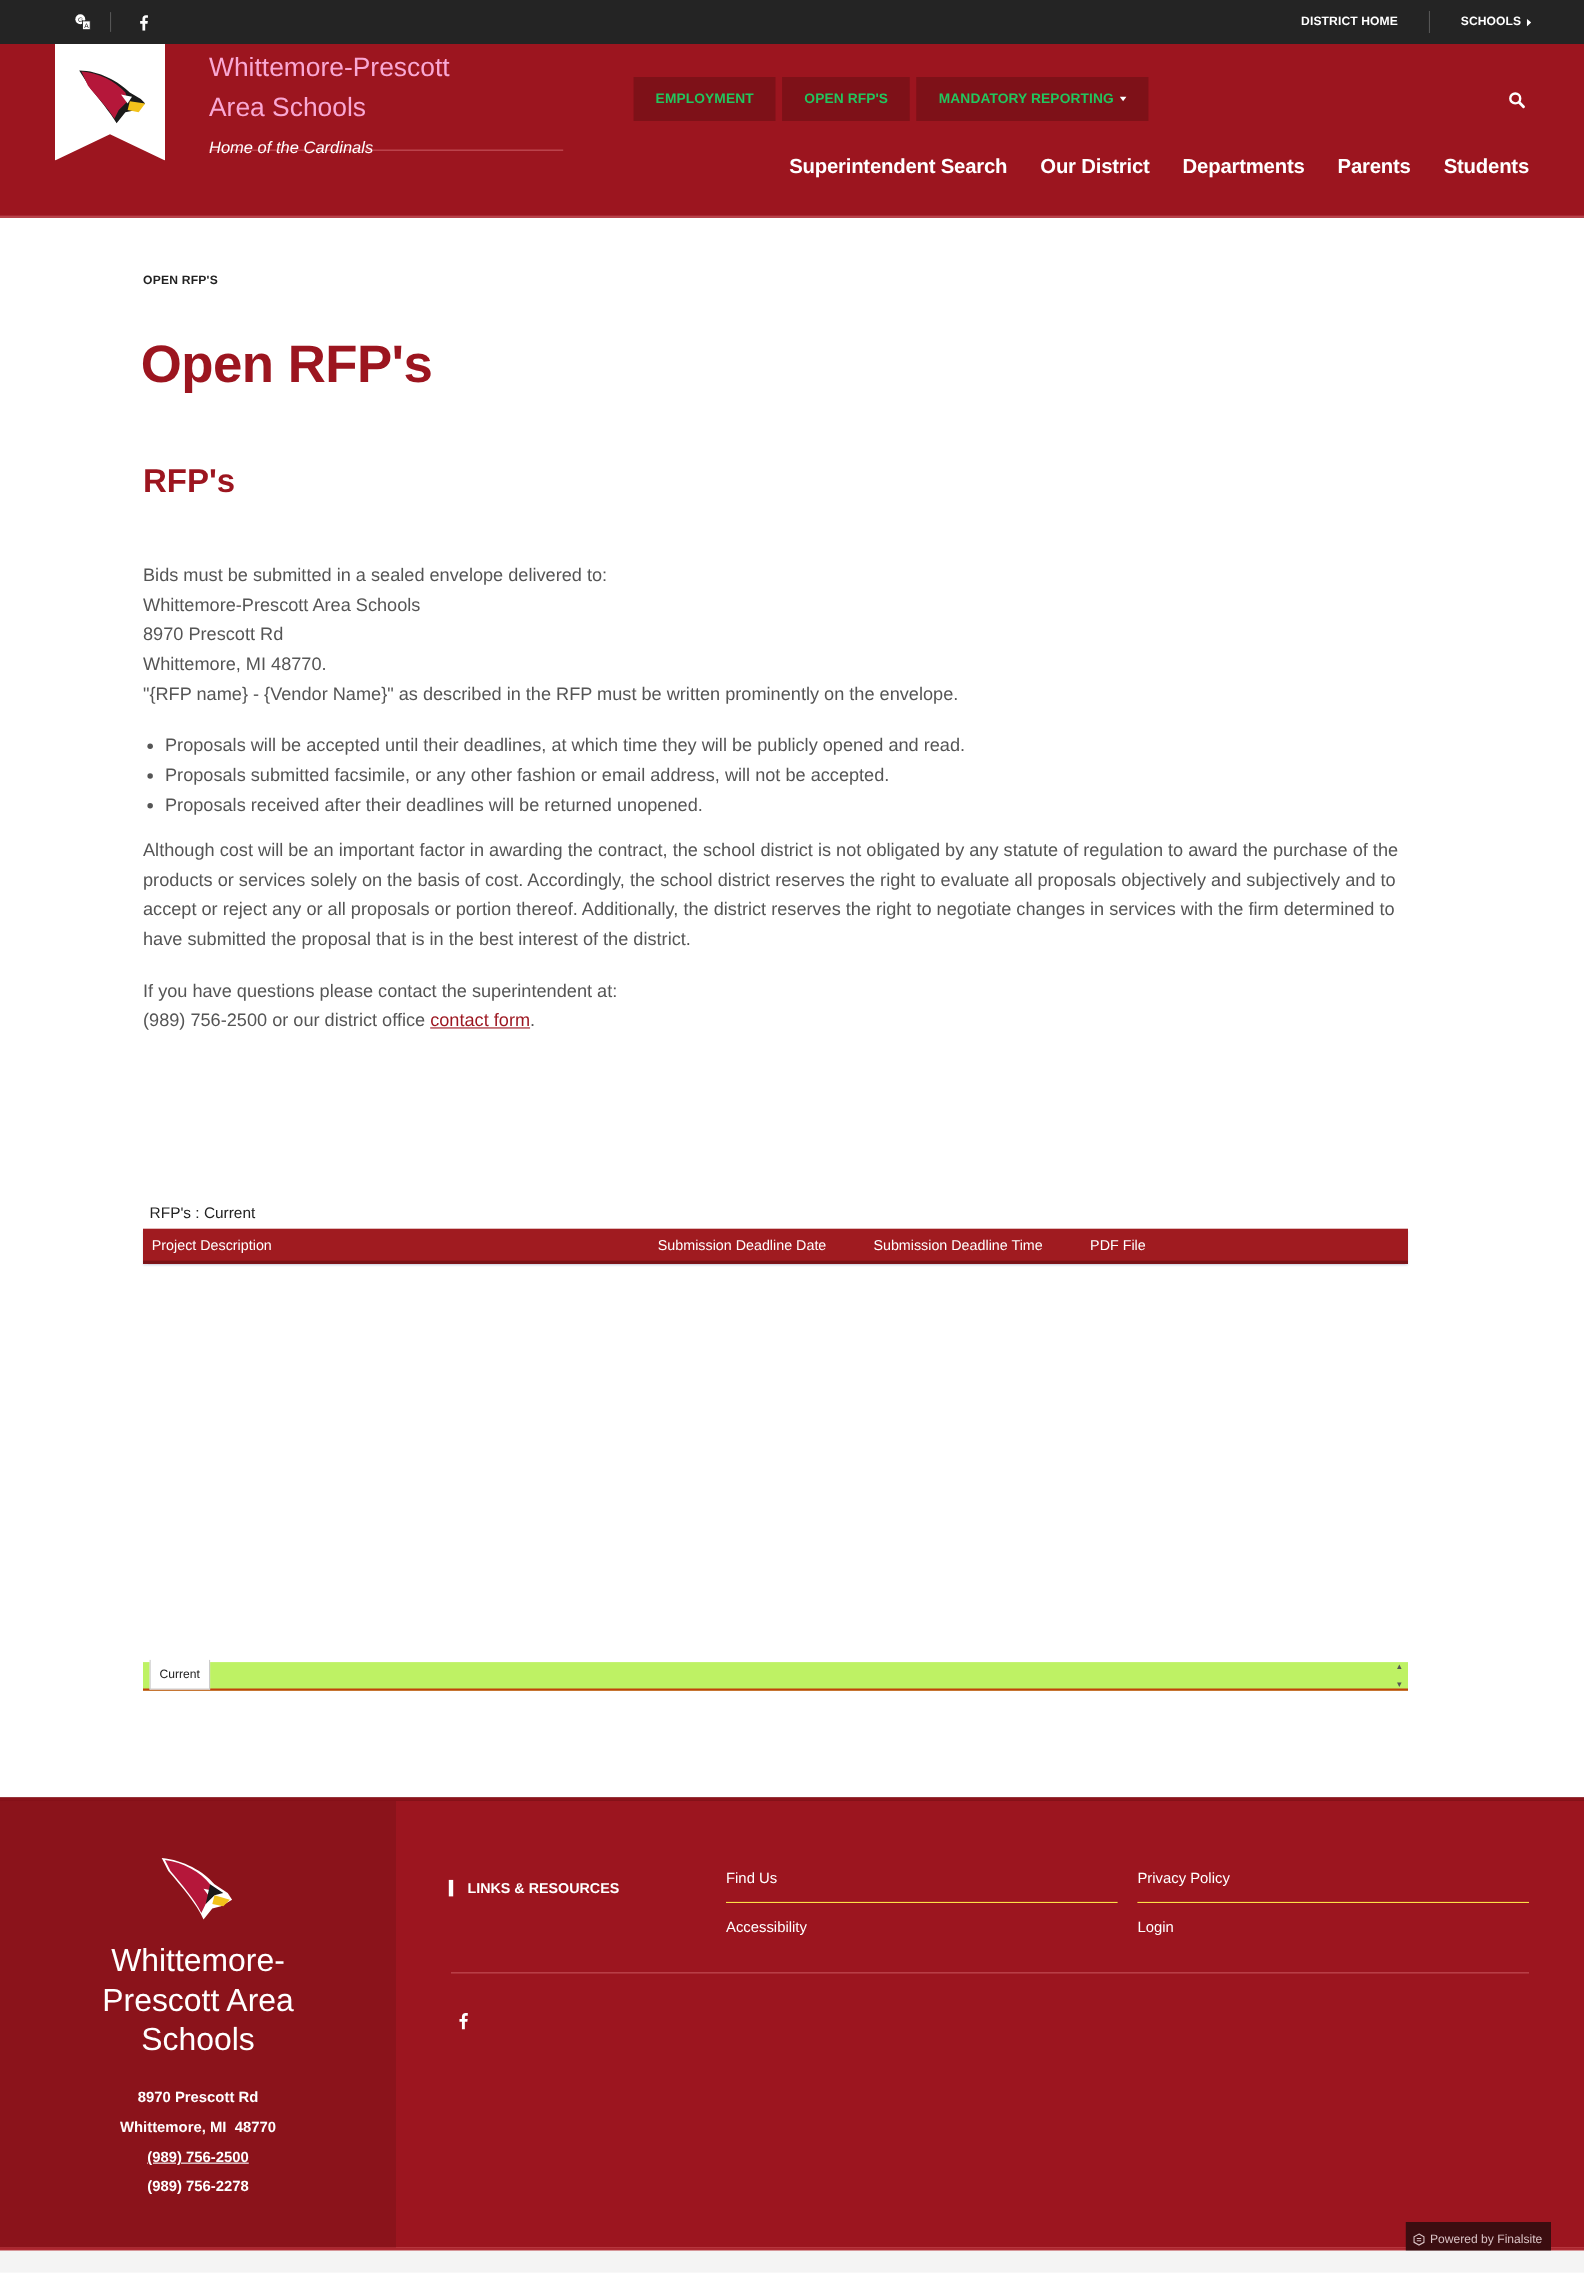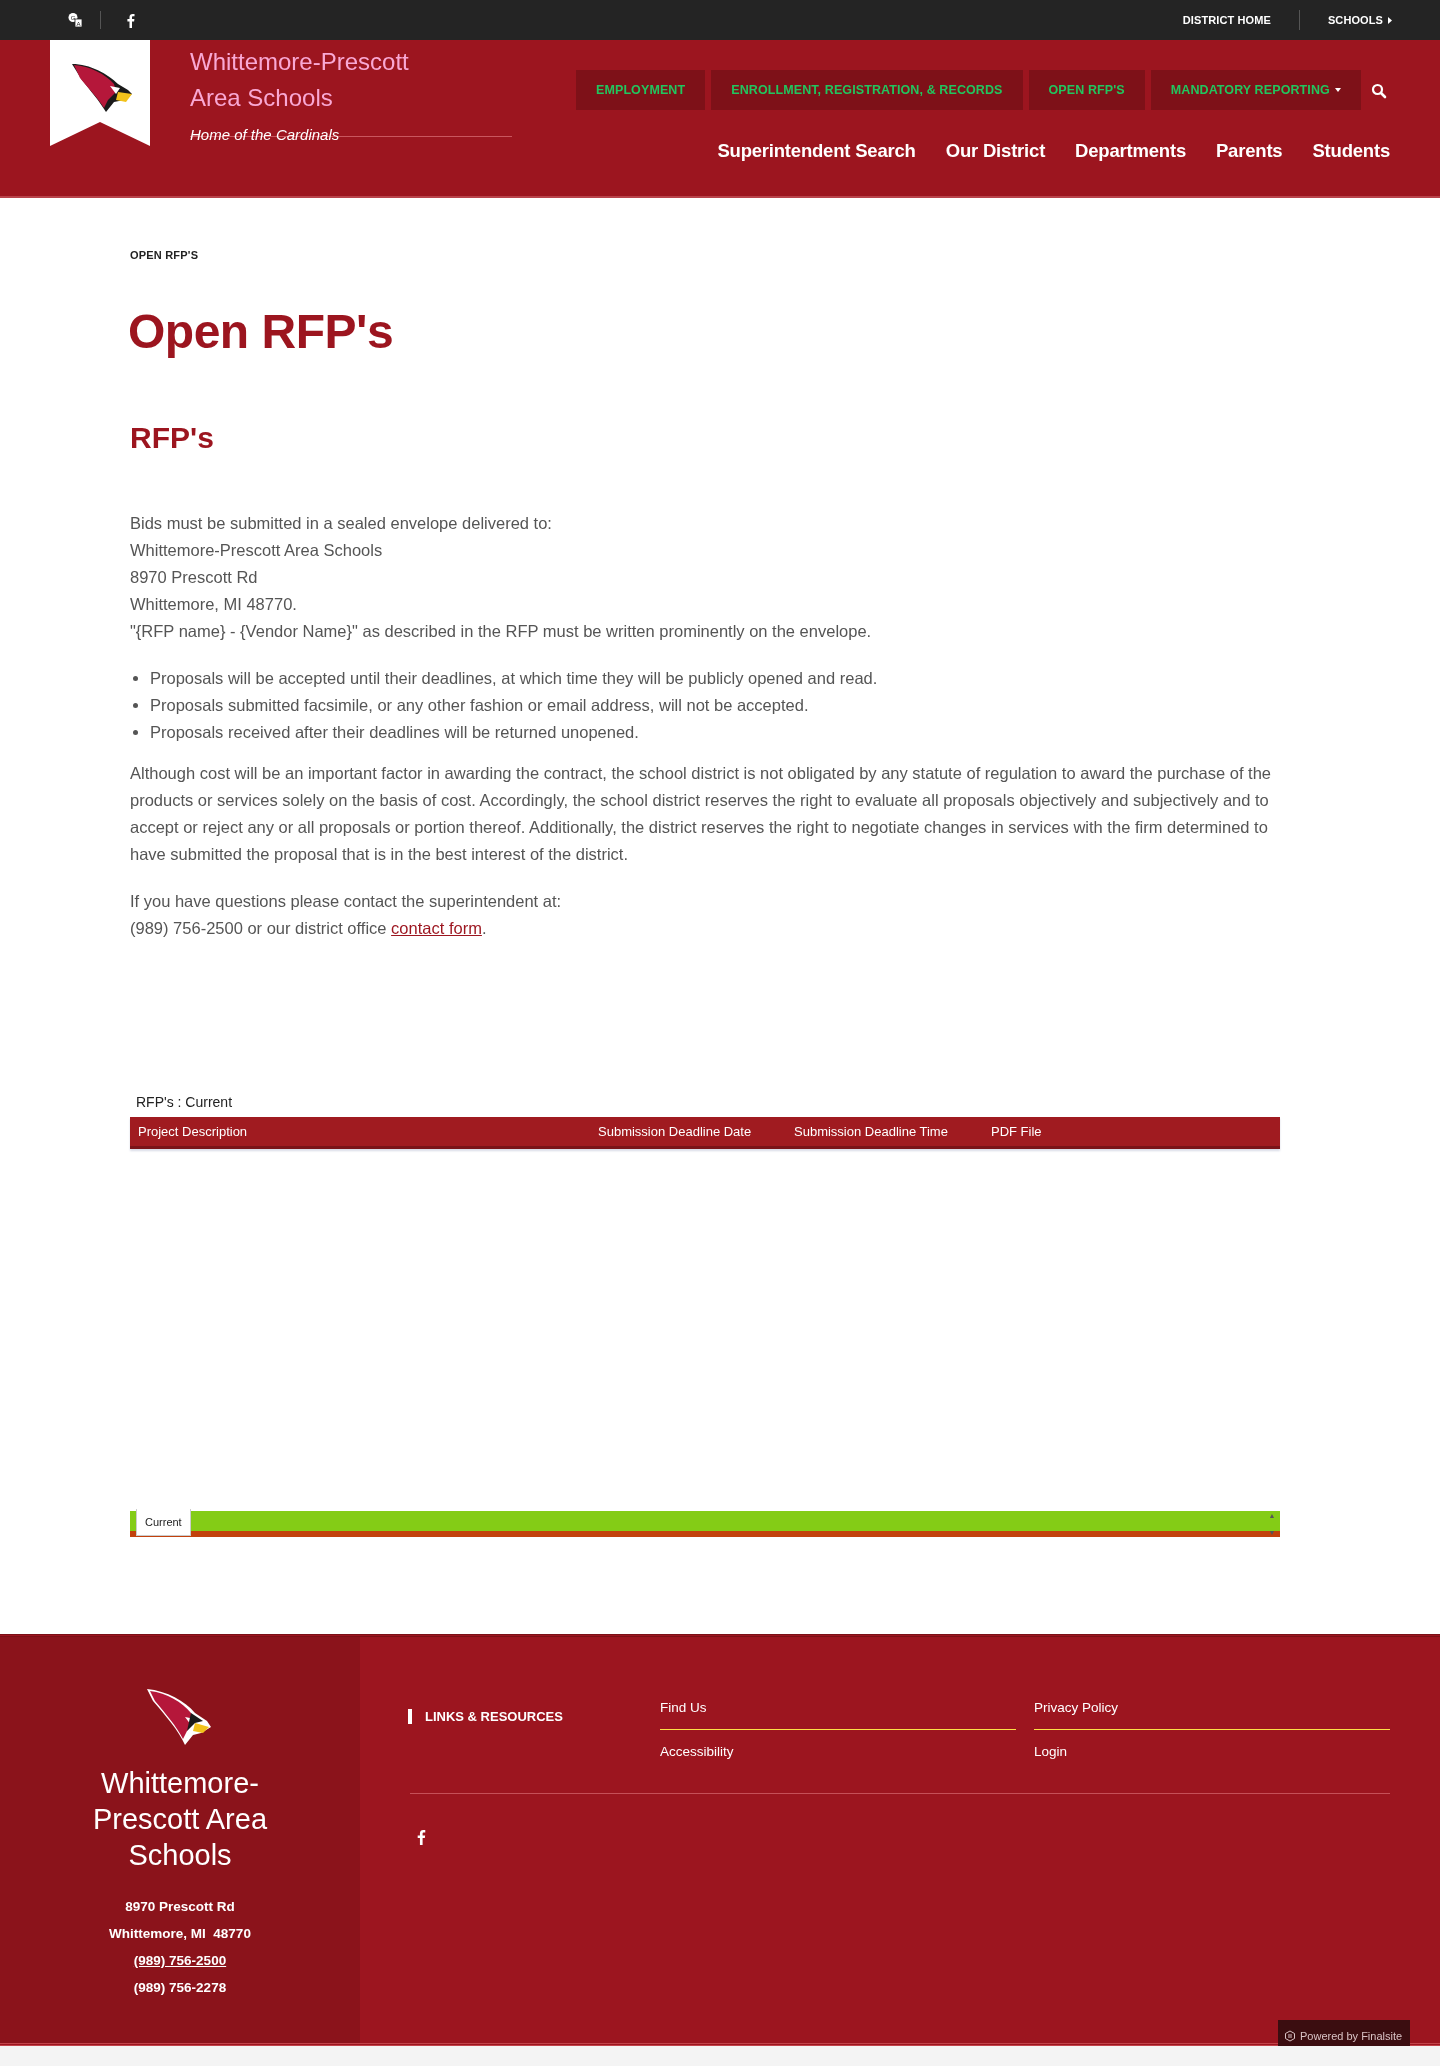--- a/index.html
+++ b/index.html
@@ -33,21 +33,21 @@
   .body-text { position: absolute; top: 510px; left: 130px; width: 1170px; font-size: 16.5px; line-height: 27px; color: #555; }
   .body-text p { margin-bottom: 20px; }
   .body-text ul { margin: 0 0 14px 20px; list-style: disc; }
   .body-text ul li { padding-left: 0px; }
   .body-text .link { color: #9c151f; text-decoration: underline; }
 
   
   .rfp-label { position: absolute; top: 1094px; left: 136px; font-size: 14px; color: #222; }
   .rfp-table { position: absolute; top: 1117px; left: 130px; width: 1150px; height: 32px; background: #a01b20; border-bottom: 3px solid #7a1318; box-shadow: 0 2px 2px #d8dbe6; }
   .rfp-table .th { position: absolute; top: 0; height: 30px; line-height: 30px; color: #fff; font-size: 13px; }
-  .tab-strip { position: absolute; top: 1511px; left: 130px; width: 1150px; height: 26px; background: #84cc16; border-bottom: 6px solid #c2410c; }
+  .tab-strip { position: absolute; top: 1511px; left: 130px; width: 1150px; height: 26px; background: #bef264; border-bottom: 2px solid #c2410c; }
   .tab-strip .tab { position: absolute; left: 6px; top: -2px; height: 27px; padding: 0 8px; background: #fff; border: 1px solid #ccc; border-top: none; font-size: 11px; color: #222; line-height: 27px; }
   .tab-strip .scroll-arrows { position: absolute; right: 4px; top: 1px; width: 8px; height: 24px; display: flex; flex-direction: column; justify-content: space-between; align-items: center; font-size: 7px; color: #555; }
 
   
   .footer { position: absolute; top: 1634px; left: 0; width: 1440px; height: 412px; background: #9c151f; border-top: 3px double #7a1016; border-bottom: 3px double #c2434a; }
   .footer-left { position: absolute; left: 0; top: 0; width: 360px; height: 100%; background: #8b131b; text-align: center; color: #fff; }
   .footer-logo { position: absolute; left: 145px; top: 48px; width: 70px; height: 62px; }
   .footer-name { position: absolute; left: 0; top: 128px; width: 360px; font-size: 29px; line-height: 36px; color: #fff; }
   .footer-addr { position: absolute; left: 0; top: 256px; width: 360px; font-size: 13.5px; font-weight: bold; line-height: 27px; color: #fff; }
   .footer-addr .u { text-decoration: underline; }
@@ -105,21 +105,20 @@
     </svg>
   </a>
   <div class="site-title">
     <div>Whittemore-Prescott</div>
     <div>Area Schools</div>
   </div>
   <div class="tagline">Home of the Cardinals</div>
 
   <div class="util-nav">
     <a class="util-btn">EMPLOYMENT</a>
-    <a class="util-btn">ENROLLMENT, REGISTRATION, &amp; RECORDS</a>
     <a class="util-btn">OPEN RFP'S</a>
     <a class="util-btn">
       <span>MANDATORY REPORTING</span>
       <span class="caret"></span>
     </a>
   </div>
   <a class="search-btn">
     <svg width="22" height="22" viewBox="0 0 22 22">
         <circle cx="9.5" cy="9.5" r="4.5" stroke="#fff" stroke-width="2.2" fill="none"></circle>
         <path d="M13 13l4 4" stroke="#fff" stroke-width="2.6" stroke-linecap="round"></path>

